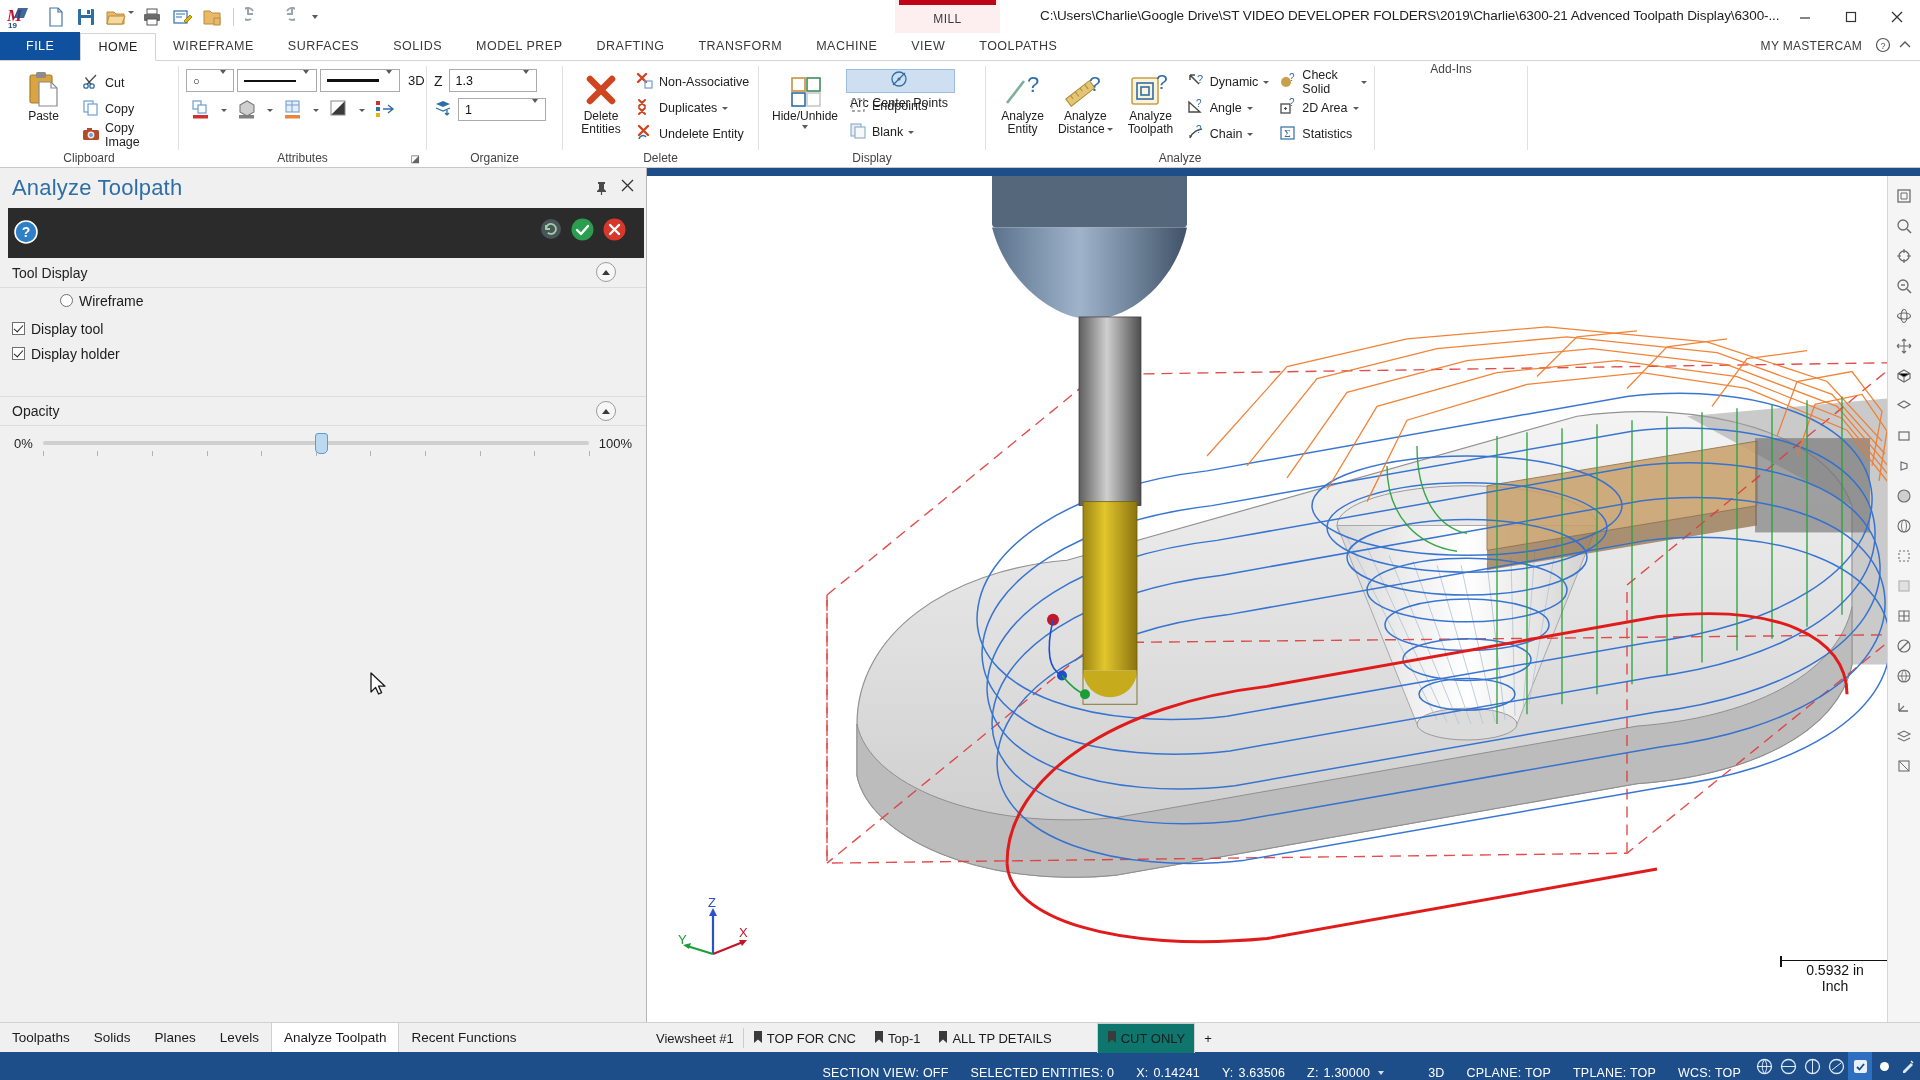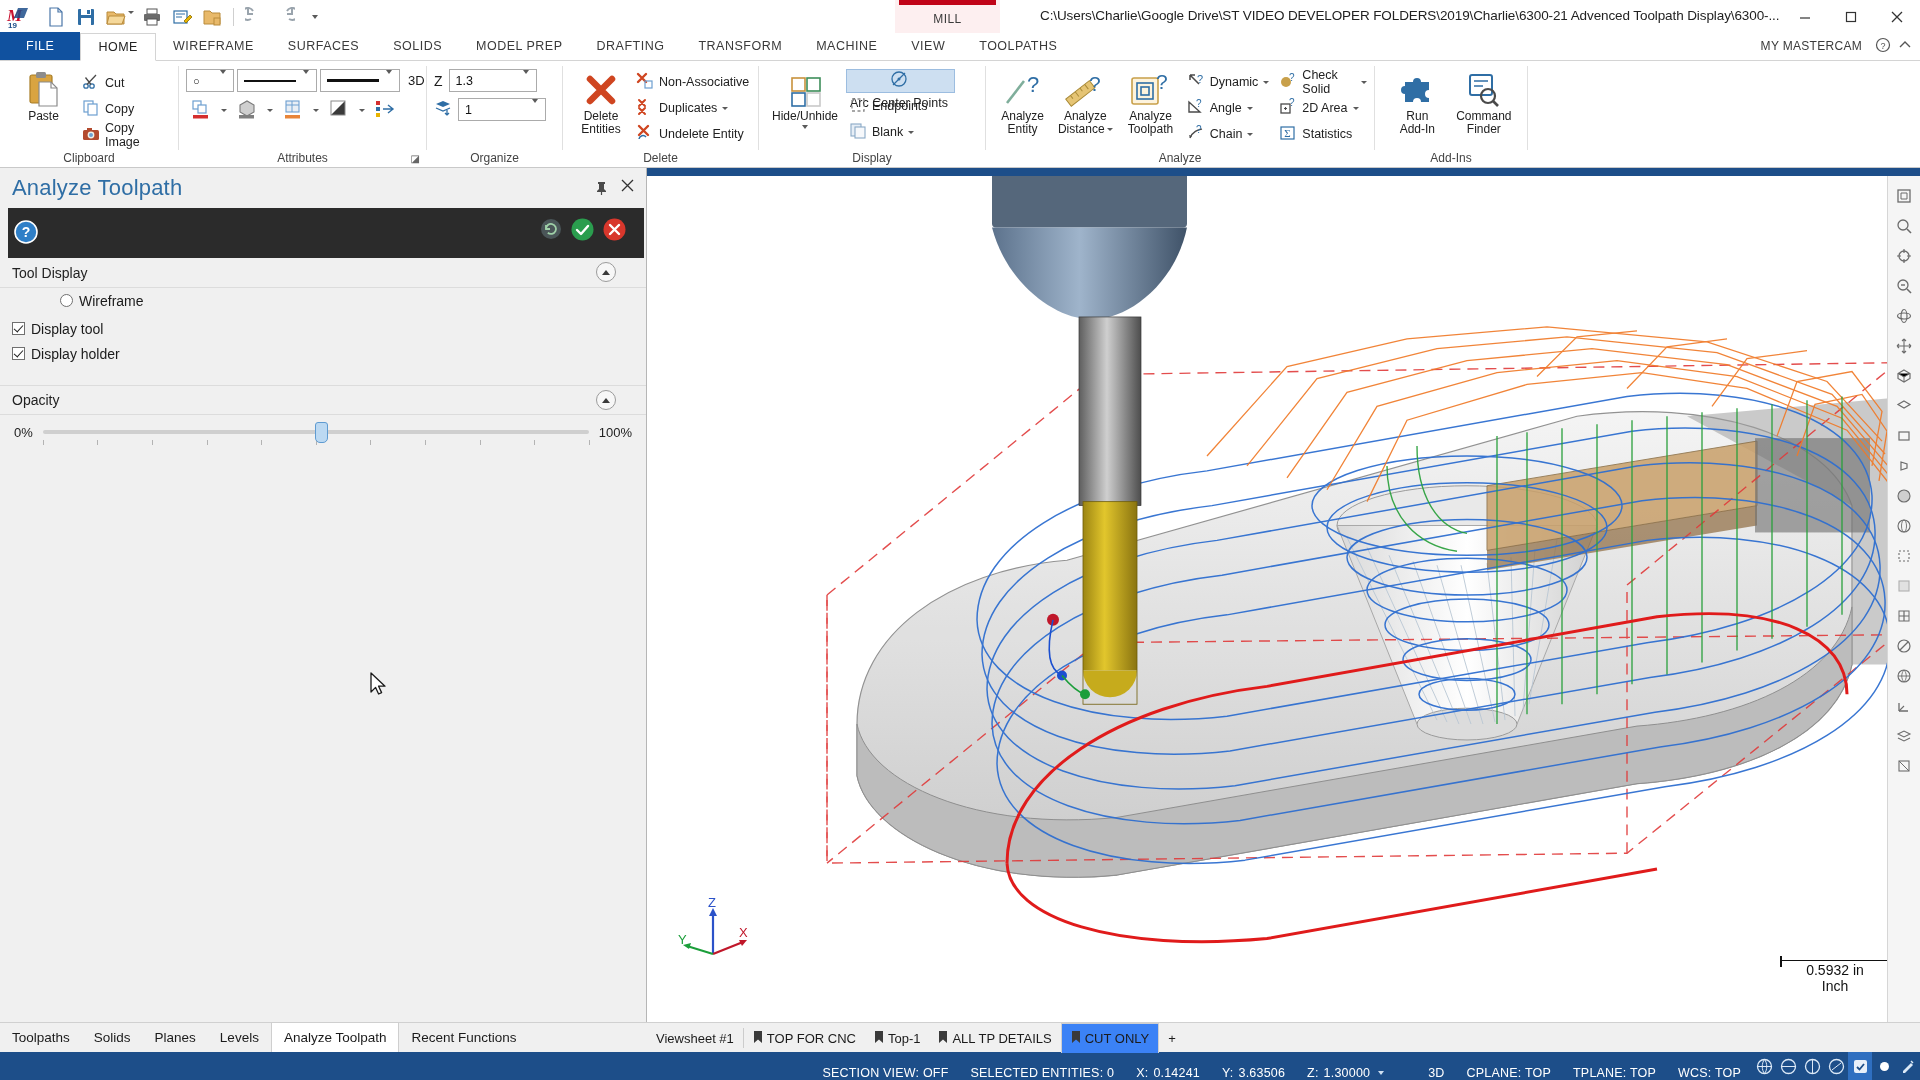--- a/index.html
+++ b/index.html
@@ -146,21 +146,21 @@
               align-items:center; padding-top:6px; gap:2px;}
   .vt { width:28px;height:28px;display:flex;align-items:center;justify-content:center;color:#6c6c6c;font-size:13px;}
 
   
   .bottombar { height:30px; background:#f0f0f0; display:flex; align-items:stretch;
                flex:0 0 30px; position:relative; border-top:1px solid #d0d0d0;}
   .btab { display:flex;align-items:center;padding:0 12px;font-size:13.5px;color:#1b1b1b; }
   .btab.active { background:#ffffff; border:1px solid #cfcfcf; border-bottom:none; margin-top:-1px;}
   .vsheets { position:absolute; left:647px; top:0; height:30px; display:flex; align-items:stretch; }
   .vs { display:flex;align-items:center;gap:4px;padding:0 9px;font-size:13px;color:#1b1b1b; }
-  .vs.active { background:#3b82f6; border:1px solid #cfcfcf; border-bottom:none;}
+  .vs.active { background:#0f766e; border:1px solid #cfcfcf; border-bottom:none;margin-left:36px;}
   .vs-sep { width:1px; background:#cccccc; margin:5px 0; }
 
   
   .statusbar { height:28px; background:#1d4e89; display:flex; align-items:center;
                color:#ffffff; font-size:12.5px; flex:0 0 28px; letter-spacing:.2px; }
   .sb-right { margin-left:auto; display:flex; align-items:flex-end; height:28px; }
   .sb-item { padding:0 11px; display:flex; align-items:center; gap:5px; white-space:nowrap; }
   .sb-ico { width:24px;height:28px;display:flex;align-items:center;justify-content:center; }
   .sb-ico.on { background:#2f6fc0; }
   .cursor { position:absolute; z-index:60; pointer-events:none; }
@@ -635,43 +635,20 @@
             </span>
             <span>Statistics</span>
           </div>
         </div>
       </div>
       <div class="glabel">Analyze</div>
     </div>
     <div class="gdiv"></div>
 
     <div class="rgroup" style="width:152px">
-      <div class="gcontent" style="padding-left:12px">
-        <div class="bigbtn" style="width:62px">
-          <div class="bi">
-            <svg width="40" height="40" viewBox="0 0 40 40">
-                <path d="M8 12h8a4 4 0 1 1 8 0h8v8a4 4 0 1 0 0 8v4H24a4 4 0 1 0-8 0H8v-8a4 4 0 1 1 0-8z" fill="#2f6ea5"></path>
-              </svg>
-          </div>
-          <span>Run</span>
-          <span>Add-In</span>
-        </div>
-        <div class="bigbtn" style="width:74px">
-          <div class="bi">
-            <svg width="40" height="40" viewBox="0 0 40 40">
-                <rect x="6" y="5" width="22" height="20" rx="2" fill="#fff" stroke="#2f6ea5" stroke-width="2"></rect>
-                <path d="M10 11h14M10 16h9" stroke="#2f6ea5" stroke-width="1.6"></path>
-                <circle cx="24" cy="26" r="7" fill="none" stroke="#4a4a4a" stroke-width="2.2"></circle>
-                <path d="M29 31l5 5" stroke="#4a4a4a" stroke-width="2.6"></path>
-              </svg>
-          </div>
-          <span>Command</span>
-          <span>Finder</span>
-        </div>
-      </div>
       <div class="glabel">Add-Ins</div>
     </div>
     <div class="gdiv"></div>
   </div>
 
   <div class="main">
 
     <div class="panel">
       <div class="panel-title">
         <h1>Analyze Toolpath</h1>
@@ -733,21 +710,21 @@
       </div>
       <div class="row" style="margin-top:3px">
         <span class="cbox on"></span>
         <span>Display tool</span>
       </div>
       <div class="row">
         <span class="cbox on"></span>
         <span>Display holder</span>
       </div>
 
-      <div class="sect-head" style="margin-top:19px;border-top:1px solid #dcdcdc">
+      <div class="sect-head" style="margin-top:30px;border-top:1px solid #dcdcdc">
         <span>Opacity</span>
         <span class="collapse">
             <i class="chevup"></i>
           </span>
       </div>
 
       <div class="slider-wrap">
         <span class="pct">0%</span>
         <div class="slider-track">
           <div class="ticks">

